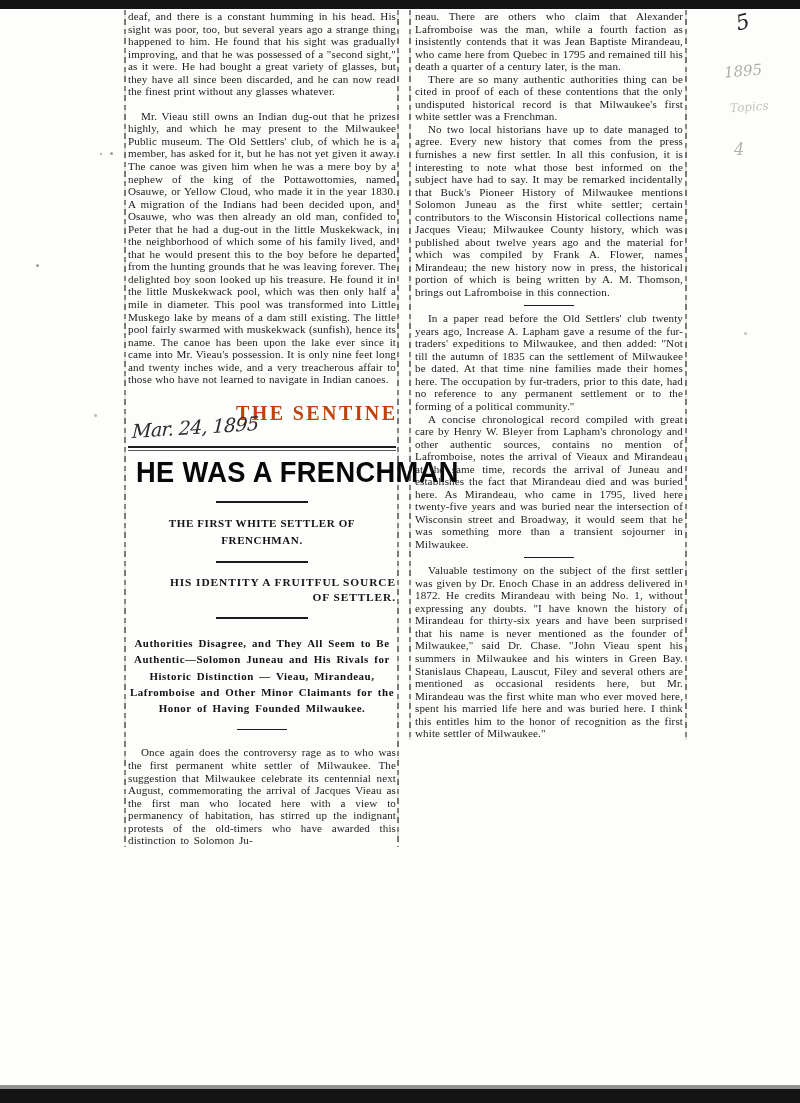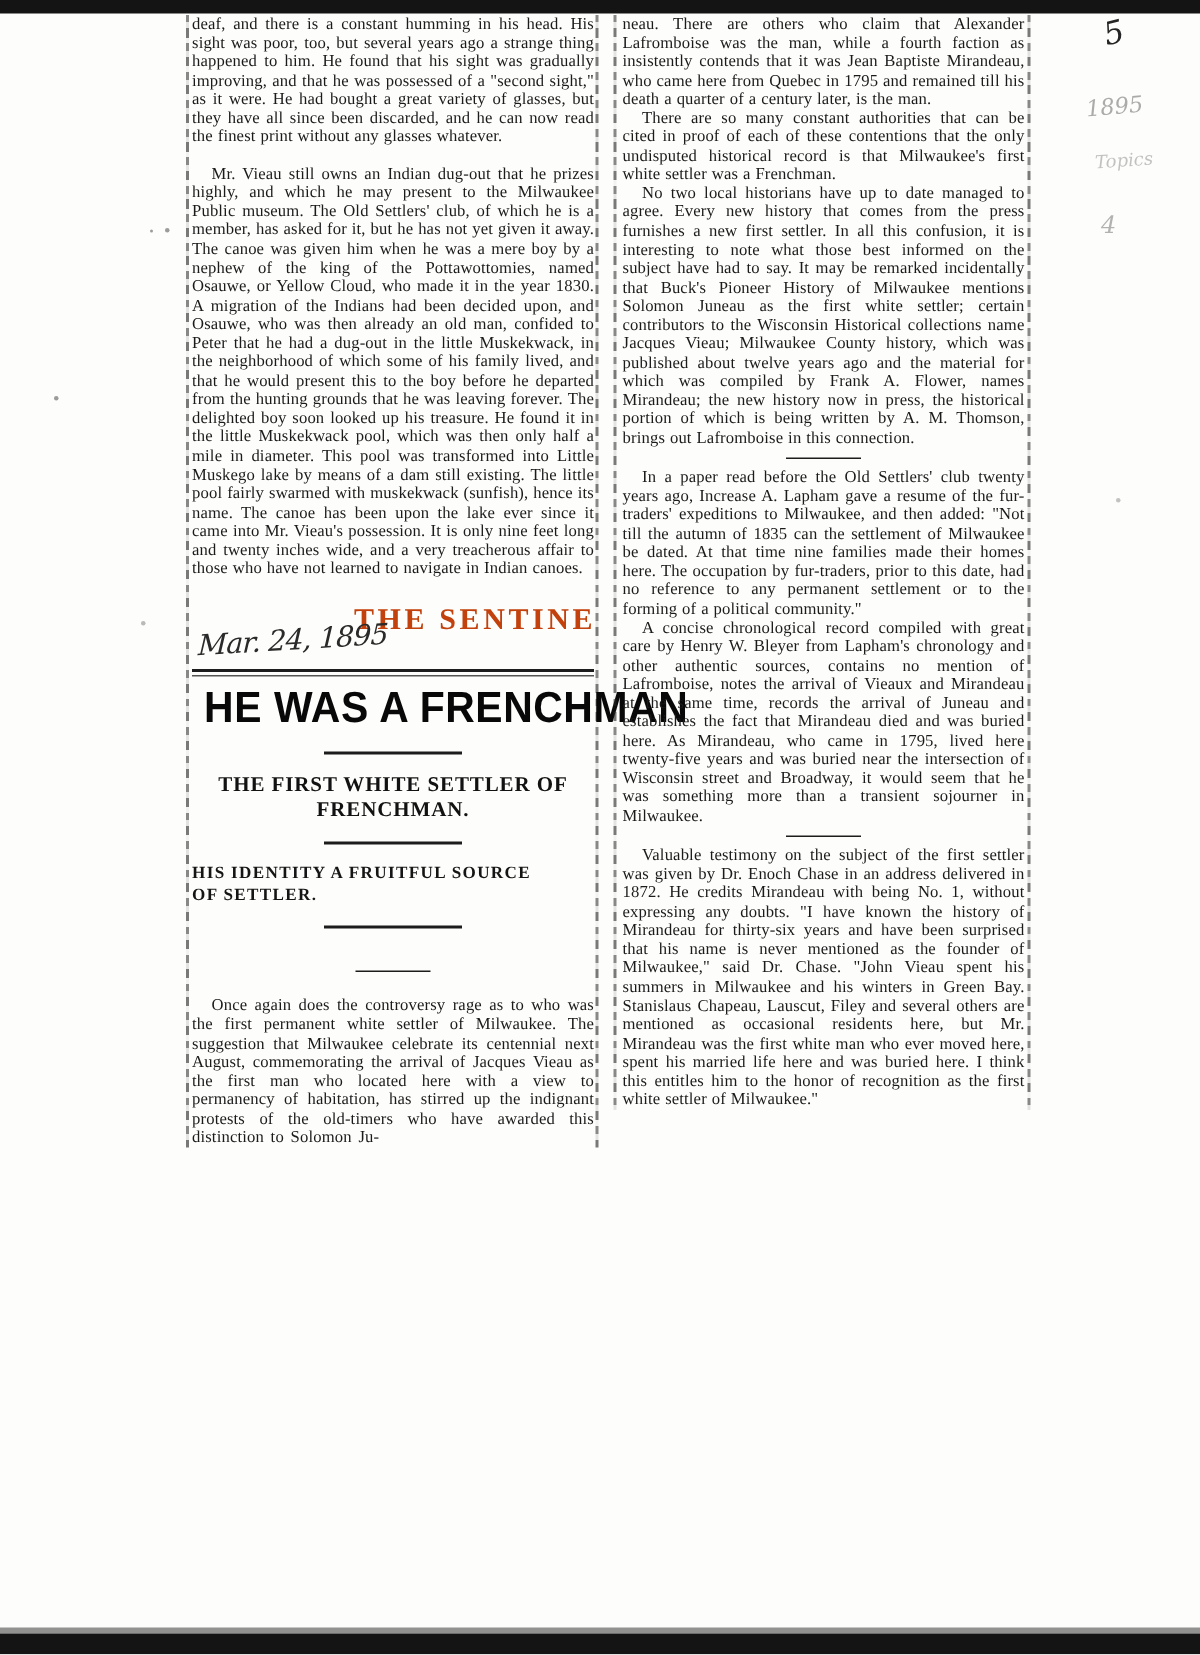--- a/index.html
+++ b/index.html
@@ -128,32 +128,32 @@
     font-size: 29px;
     font-weight: bold;
     text-align: center;
     letter-spacing: .4px;
     color: #080808;
     transform: scaleX(.94);
     white-space: nowrap;
   }
   .deck {
     margin: 0;
-    font-size: 14px;
+    font-size: 11px;
     font-weight: bold;
     text-align: center;
     line-height: 17px;
     letter-spacing: .6px;
     color: #121212;
   }
   .deck2 {
     margin: 0;
     font-size: 11.4px;
     font-weight: bold;
-    text-align: left;
+    text-align: right;
     line-height: 15px;
     letter-spacing: .9px;
     color: #151515;
   }
   .deck3 {
     margin: 0;
     font-size: 10.9px;
     font-weight: bold;
     font-style: normal;
     text-align: center;
@@ -271,34 +271,35 @@
       <div class="short-rule"></div>
       <div class="spacer-12"></div>
 
       <p class="deck2">HIS IDENTITY A FRUITFUL SOURCE</p>
       <p class="deck2">OF SETTLER.</p>
 
       <div class="spacer-12"></div>
       <div class="short-rule"></div>
       <div class="spacer-16"></div>
 
+      <p class="deck3">Authorities Disagree, and They All Seem to Be Authentic—Solomon Juneau and His Rivals for Historic Distinction — Vieau, Mirandeau, Lafromboise and Other Minor Claimants for the Honor of Having Founded Milwaukee.</p>
 
       <div class="spacer-12"></div>
       <div class="short-rule thin"></div>
       <div class="spacer-16"></div>
 
       <p class="body loose">Once again does the controversy rage as to who was the first permanent white settler of Milwaukee. The suggestion that Milwaukee celebrate its centennial next August, commemorating the arrival of Jacques Vieau as the first man who located here with a view to permanency of habitation, has stirred up the indignant protests of the old-timers who have awarded this distinction to Solomon Ju-</p>
     </div>
 
     <div class="col col-right">
       <div class="edge" style="left:-6px;"></div>
       <div class="edge" style="left:270px;"></div>
 
       <p class="body cont">neau. There are others who claim that Alexander Lafromboise was the man, while a fourth faction as insistently contends that it was Jean Baptiste Mirandeau, who came here from Quebec in 1795 and remained till his death a quarter of a century later, is the man.</p>
-      <p class="body">There are so many constant authorities that can be cited in proof of each of these contentions that the only undisputed historical record is that Milwaukee's first white settler was a Frenchman.</p>
+      <p class="body">There are so many authentic authorities thing can be cited in proof of each of these contentions that the only undisputed historical record is that Milwaukee's first white settler was a Frenchman.</p>
       <p class="body">No two local historians have up to date managed to agree. Every new history that comes from the press furnishes a new first settler. In all this confusion, it is interesting to note what those best informed on the subject have had to say. It may be remarked incidentally that Buck's Pioneer History of Milwaukee mentions Solomon Juneau as the first white settler; certain contributors to the Wisconsin Historical collections name Jacques Vieau; Milwaukee County history, which was published about twelve years ago and the material for which was compiled by Frank A. Flower, names Mirandeau; the new history now in press, the historical portion of which is being written by A. M. Thomson, brings out Lafromboise in this connection.</p>
 
       <div class="spacer-6"></div>
       <div class="short-rule thin"></div>
       <div class="spacer-6"></div>
 
       <p class="body">In a paper read before the Old Settlers' club twenty years ago, Increase A. Lapham gave a resume of the fur-traders' expeditions to Milwaukee, and then added: "Not till the autumn of 1835 can the settlement of Milwaukee be dated. At that time nine families made their homes here. The occupation by fur-traders, prior to this date, had no reference to any permanent settlement or to the forming of a political community."</p>
       <p class="body">A concise chronological record compiled with great care by Henry W. Bleyer from Lapham's chronology and other authentic sources, contains no mention of Lafromboise, notes the arrival of Vieaux and Mirandeau at the same time, records the arrival of Juneau and establishes the fact that Mirandeau died and was buried here. As Mirandeau, who came in 1795, lived here twenty-five years and was buried near the intersection of Wisconsin street and Broadway, it would seem that he was something more than a transient sojourner in Milwaukee.</p>
 
       <div class="spacer-6"></div>

